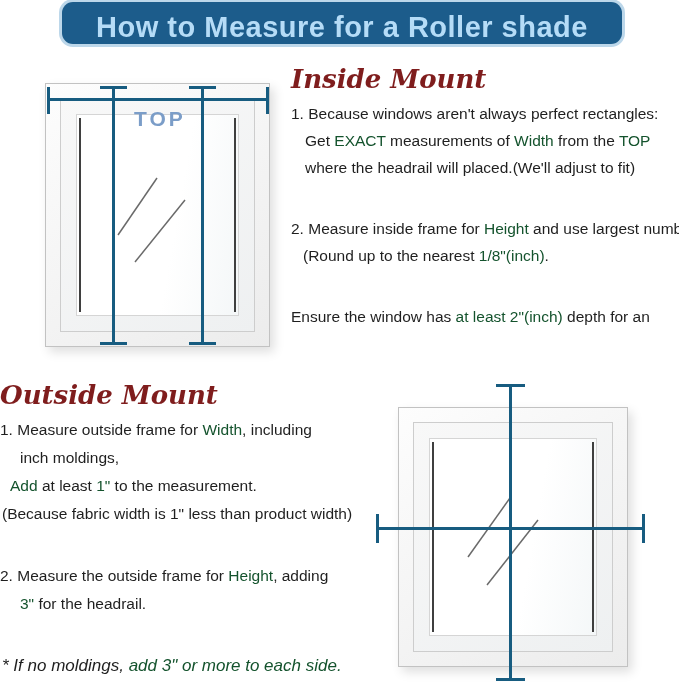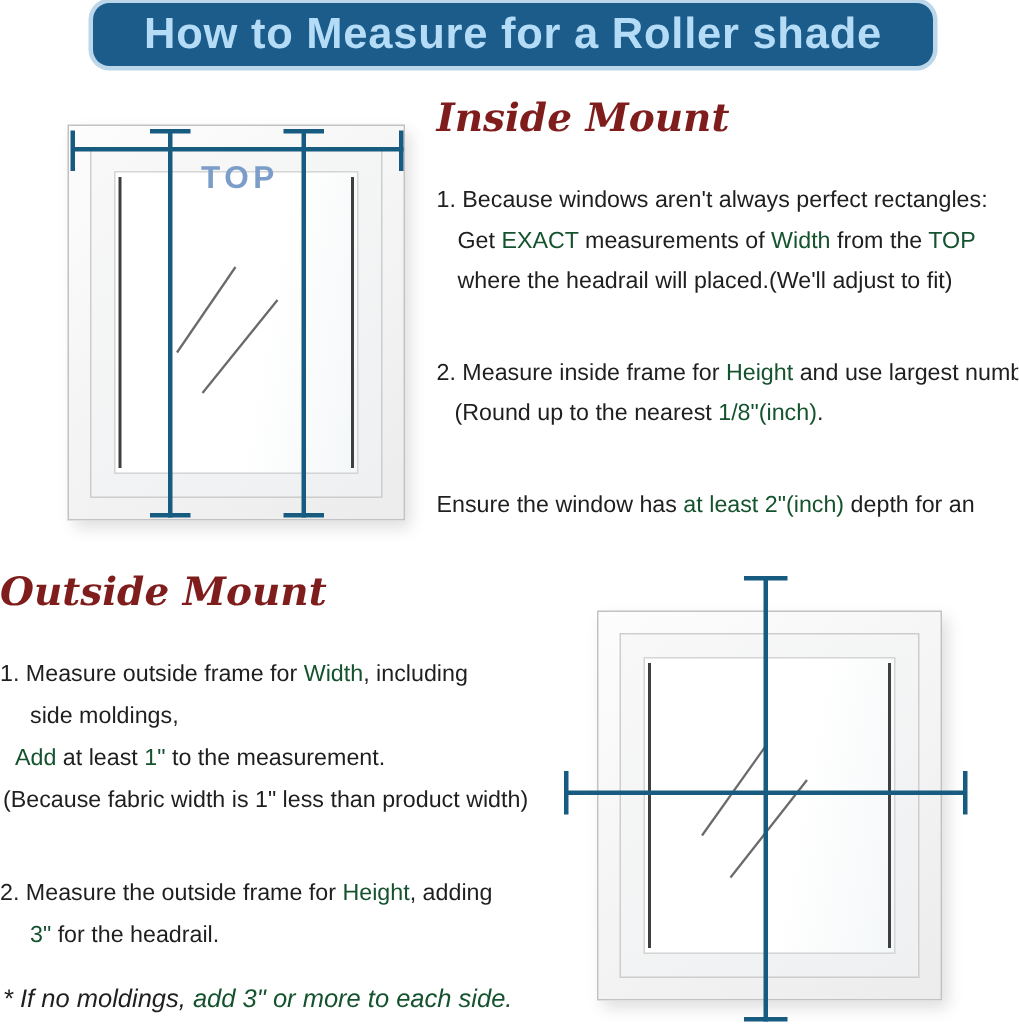--- a/index.html
+++ b/index.html
@@ -5,21 +5,21 @@
   html,body{margin:0;padding:0;background:#ffffff;}
   .page{
     position:relative;width:679px;height:685px;background:#ffffff;overflow:hidden;
     font-family:"Liberation Sans",sans-serif;color:#1f1f1f;
   }
   
   .banner{
     position:absolute;left:62px;top:2px;width:560px;height:42px;
     background:#1c5c8b;border-radius:11px;
     box-shadow:0 0 0 3px #bcd7ea;
-    display:flex;align-items:center;justify-content:center;
+    display:flex;align-items:flex-end;justify-content:center;
   }
   .banner span{
     color:#b5dcf7;font-size:29px;font-weight:bold;letter-spacing:.5px;
   }
   
   .window{position:absolute;}
   .w-outer{
     position:absolute;inset:0;
     background:linear-gradient(145deg,#fdfdfd 0%,#ececec 100%);
     border:1px solid #c2c2c2;
@@ -44,21 +44,21 @@
     position:absolute;left:134px;top:107px;
     color:#7b9dc8;font-size:21px;font-weight:bold;letter-spacing:3px;
   }
   
   h2.sec{
     margin:0;font-family:"DejaVu Serif","Liberation Serif",serif;
     font-style:italic;font-weight:600;font-size:26px;color:#7f1d1d;line-height:34px;
   }
   .inside-block{position:absolute;left:291px;top:62px;width:388px;}
   .outside-block{position:absolute;left:0;top:378px;width:372px;}
-  .lines{margin-top:24px;}
+  .lines{margin-top:4px;}
   .inside-block .tline{line-height:27px;}
   .outside-block .tline{line-height:28px;}
   .tline{font-size:15.5px;white-space:nowrap;}
   .accent{color:#14532d;}
   .footnote{position:absolute;left:2px;top:655px;}
   .footnote .tline{font-size:17px;line-height:22px;font-style:italic;}
 </style>
 </head>
 <body>
 
@@ -101,21 +101,21 @@
         <div class="tline" style="margin-top: 34px;"><span>2. Measure inside frame for </span><span class="accent">Height</span><span> and use largest number</span></div>
         <div class="tline" style="margin-left: 12px;"><span>(Round up to the nearest </span><span class="accent">1/8"(inch)</span><span>.</span></div>
         <div class="tline" style="margin-top: 34px;"><span>Ensure the window has </span><span class="accent">at least 2"(inch)</span><span> depth for an</span></div>
       </div>
   </section>
 
   <section class="outside-block">
     <h2 class="sec">Outside Mount</h2>
     <div class="lines">
         <div class="tline"><span>1. Measure outside frame for </span><span class="accent">Width</span><span>, including</span></div>
-        <div class="tline" style="margin-left: 20px;"><span>side moldings,</span></div>
+        <div class="tline" style="margin-left: 20px;"><span>inch moldings,</span></div>
         <div class="tline" style="margin-left: 10px;"><span class="accent">Add</span><span> at least </span><span class="accent">1"</span><span> to the measurement.</span></div>
         <div class="tline" style="margin-left: 2px;"><span>(Because fabric width is 1" less than product width)</span></div>
         <div class="tline" style="margin-top: 34px;"><span>2. Measure the outside frame for </span><span class="accent">Height</span><span>, adding</span></div>
         <div class="tline" style="margin-left: 20px;"><span class="accent">3"</span><span>  for the headrail.</span></div>
       </div>
   </section>
 
   <div class="window" style="left:398px;top:407px;width:230px;height:260px;">
     <div class="w-outer"></div>
     <div class="w-frame2"></div>

